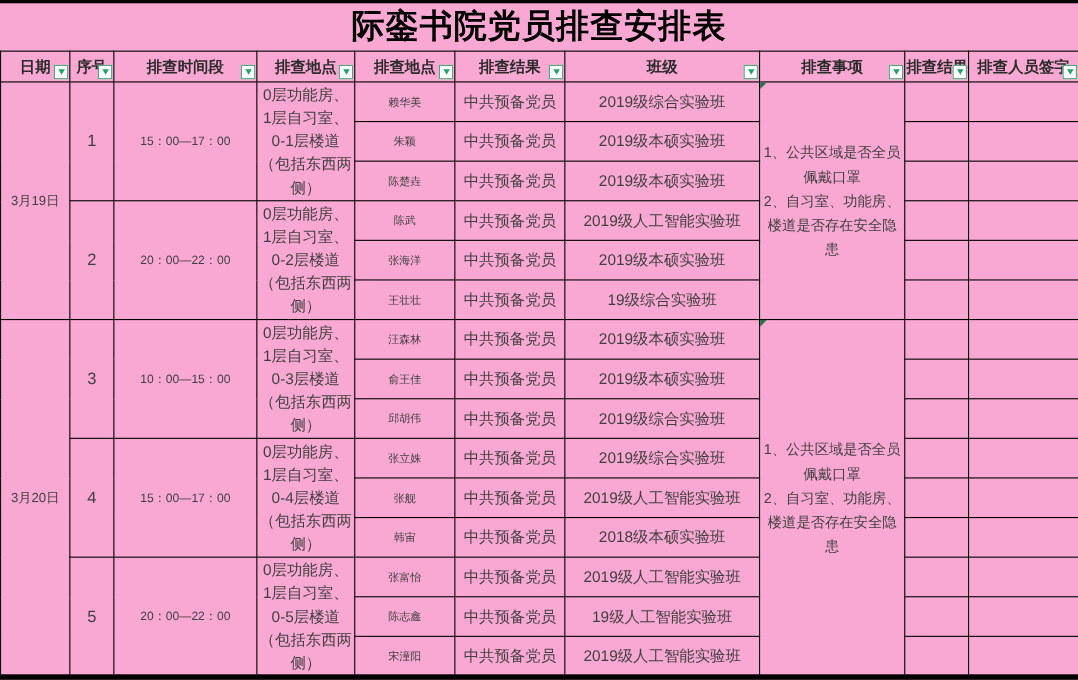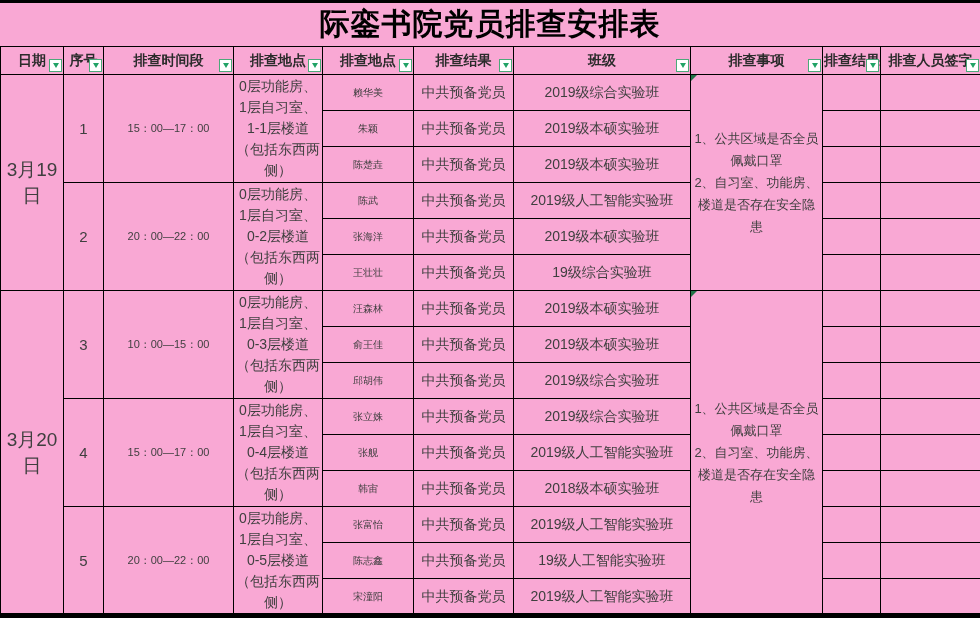--- a/index.html
+++ b/index.html
@@ -13,21 +13,21 @@
     font-size:30px; font-weight:bold; color:#000; letter-spacing:1px;
   }
   table { width:980px; table-layout:fixed; border-collapse:collapse; }
   th, td {
     border:1px solid #000; color:#3f3f3f; text-align:center; vertical-align:middle;
     overflow:hidden; padding:0 1px;
   }
   thead tr { height:28px;margin-left:40px; }
   tbody tr { height:36px; }
   th { position:relative; font-weight:bold; font-size:14px; color:#2b2b2b; white-space:nowrap; }
-  td.date { font-size:19px;margin-left:32px; }
+  td.date { font-size:12px;margin-left:32px; }
   td.no   { font-size:15px; }
   td.time { font-size:11px; white-space:nowrap; }
   td.loc  { font-size:14px; line-height:21px; padding:0 2px; }
   td.name { font-size:10px;font-family:Liberation Mono, monospace; }
   td.party{ font-size:14px; white-space:nowrap; }
   td.cls  { font-size:14px; white-space:nowrap; }
   td.items{ font-size:13px; line-height:22px; position:relative; padding:12px 2px; }
   .filter-btn {
     position:absolute; right:1px; bottom:2px; width:13px; height:13px;
     background:#fff; border:1px solid #4da97a; display:flex;
@@ -93,21 +93,21 @@
           <th><span>排查人员签字</span><span class="filter-btn">
               <span class="filter-arrow"></span>
             </span></th>
         </tr>
     </thead>
     <tbody id="tbody">
         <tr>
           <td class="date" rowspan="6">3月19日</td>
           <td class="no" rowspan="3">1</td>
           <td class="time" rowspan="3">15：00—17：00</td>
-          <td class="loc" rowspan="3">0层功能房、1层自习室、1-1层楼道（包括东西两侧）</td>
+          <td class="loc" rowspan="3">0层功能房、1层自习室、0-1层楼道（包括东西两侧）</td>
           <td class="name">赖华美</td>
           <td class="party">中共预备党员</td>
           <td class="cls">2019级综合实验班</td>
           <td class="items" rowspan="6">
             <span class="corner-note"></span>
             <div>1、公共区域是否全员佩戴口罩</div>
             <div>2、自习室、功能房、楼道是否存在安全隐患</div>
           </td>
           <td class="empty"></td>
           <td class="empty"></td>

